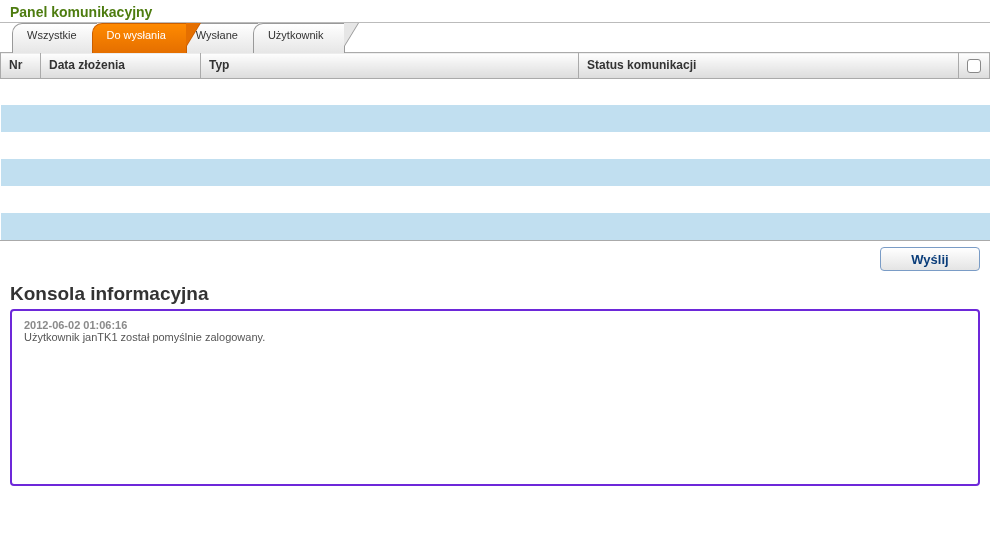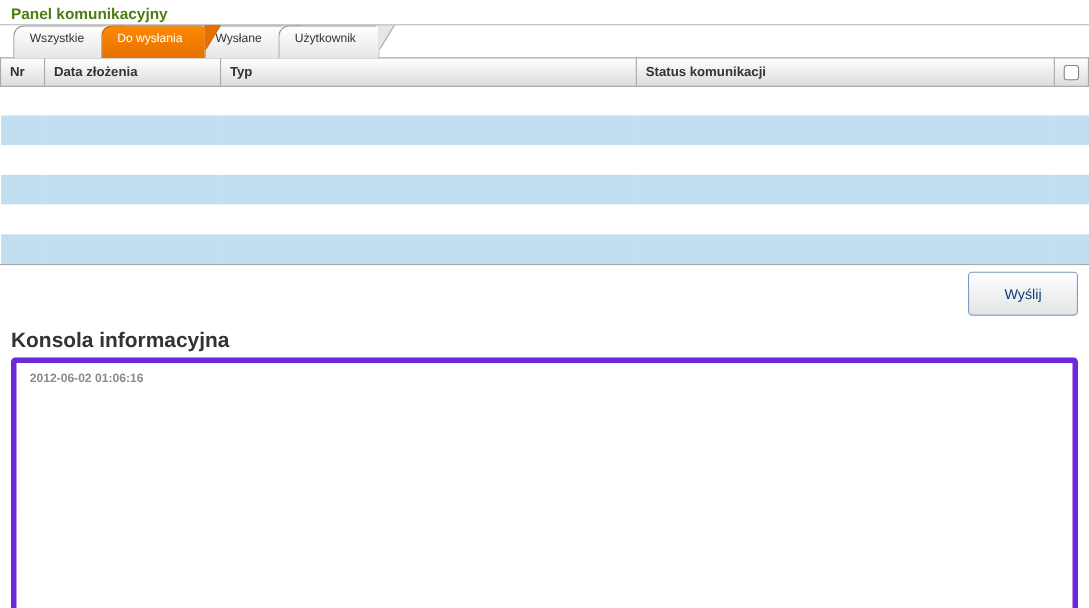--- a/index.html
+++ b/index.html
@@ -91,40 +91,40 @@
     .row-even td { background: #fff; }
     .row-odd td { background: #c1dff0; }
     .submit-row {
       display: flex;
       justify-content: flex-end;
       padding: 6px 10px 10px;
       border-top: 1px solid #aaa;
     }
     .btn {
       min-width: 100px;
-      height: 40px;
+      height: 24px;
       background: linear-gradient(#fff,#e4e4e4);
       border: 1px solid #7a9cc6;
       border-radius: 4px;
       color: #0a3d7a;
-      font-weight: normal;
+      font-weight: bold;
       font-size: 13px;
       cursor: pointer;
     }
     .console-title {
       font-weight: bold;
       font-size: 19px;
       padding: 2px 10px 4px;
     }
     .console-box {
       margin: 0 10px 10px;
-      border: 5px solid #6d28d9;
+      border: 2px solid #6d28d9;
       border-radius: 4px;
       padding: 8px 12px;
-      height: 240px;
+      height: 177px;
       overflow: auto;
       font-size: 11px;
       color: #555;
     }
     .console-ts { color: #8a8a8a; font-weight: bold; }
     .chk {
       width: 14px; height: 14px;
       border: 1px solid #888;
       border-radius: 3px;
       background: #fff;
@@ -202,14 +202,15 @@
 </table>
 
 <div class="submit-row">
   <button class="btn">Wyślij</button>
 </div>
 
 <div class="console-title">Konsola informacyjna</div>
 <div class="console-box">
   <div>
     <span class="console-ts">2012-06-02 01:06:16</span><br>
+    <span>Użytkownik janTK1 został pomyślnie zalogowany.</span>
   </div>
 </div>
 
 </body></html>

